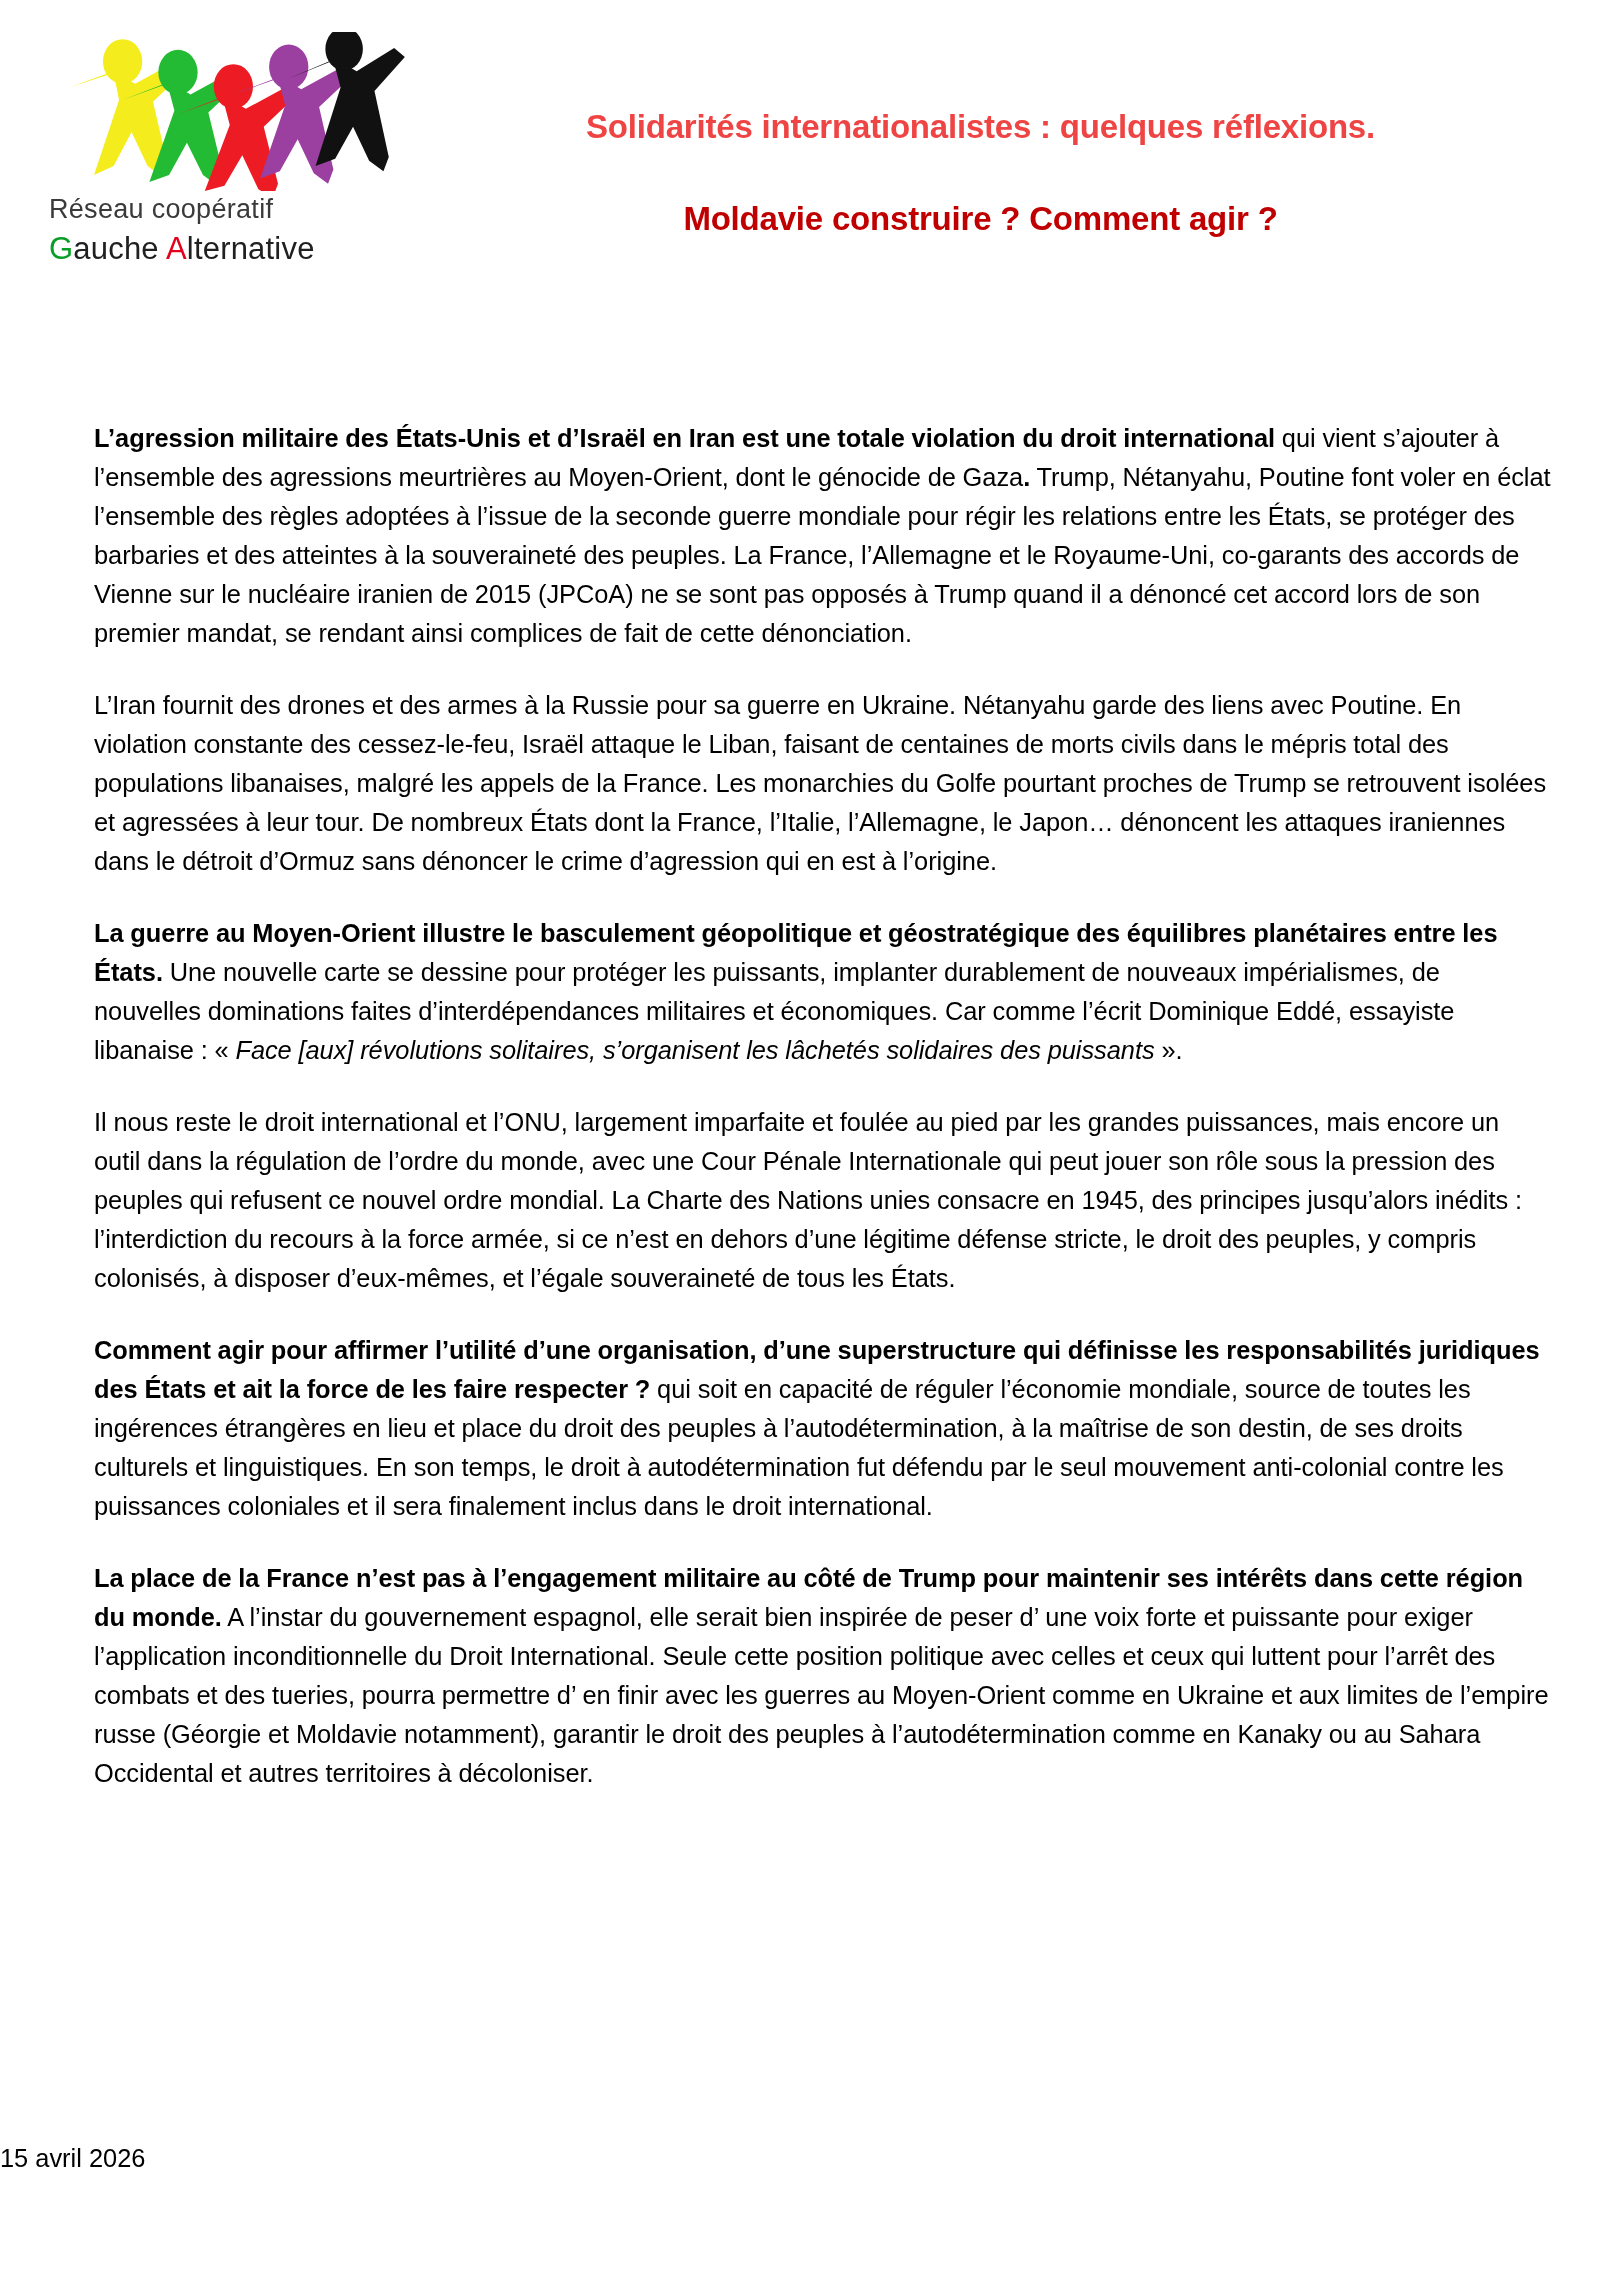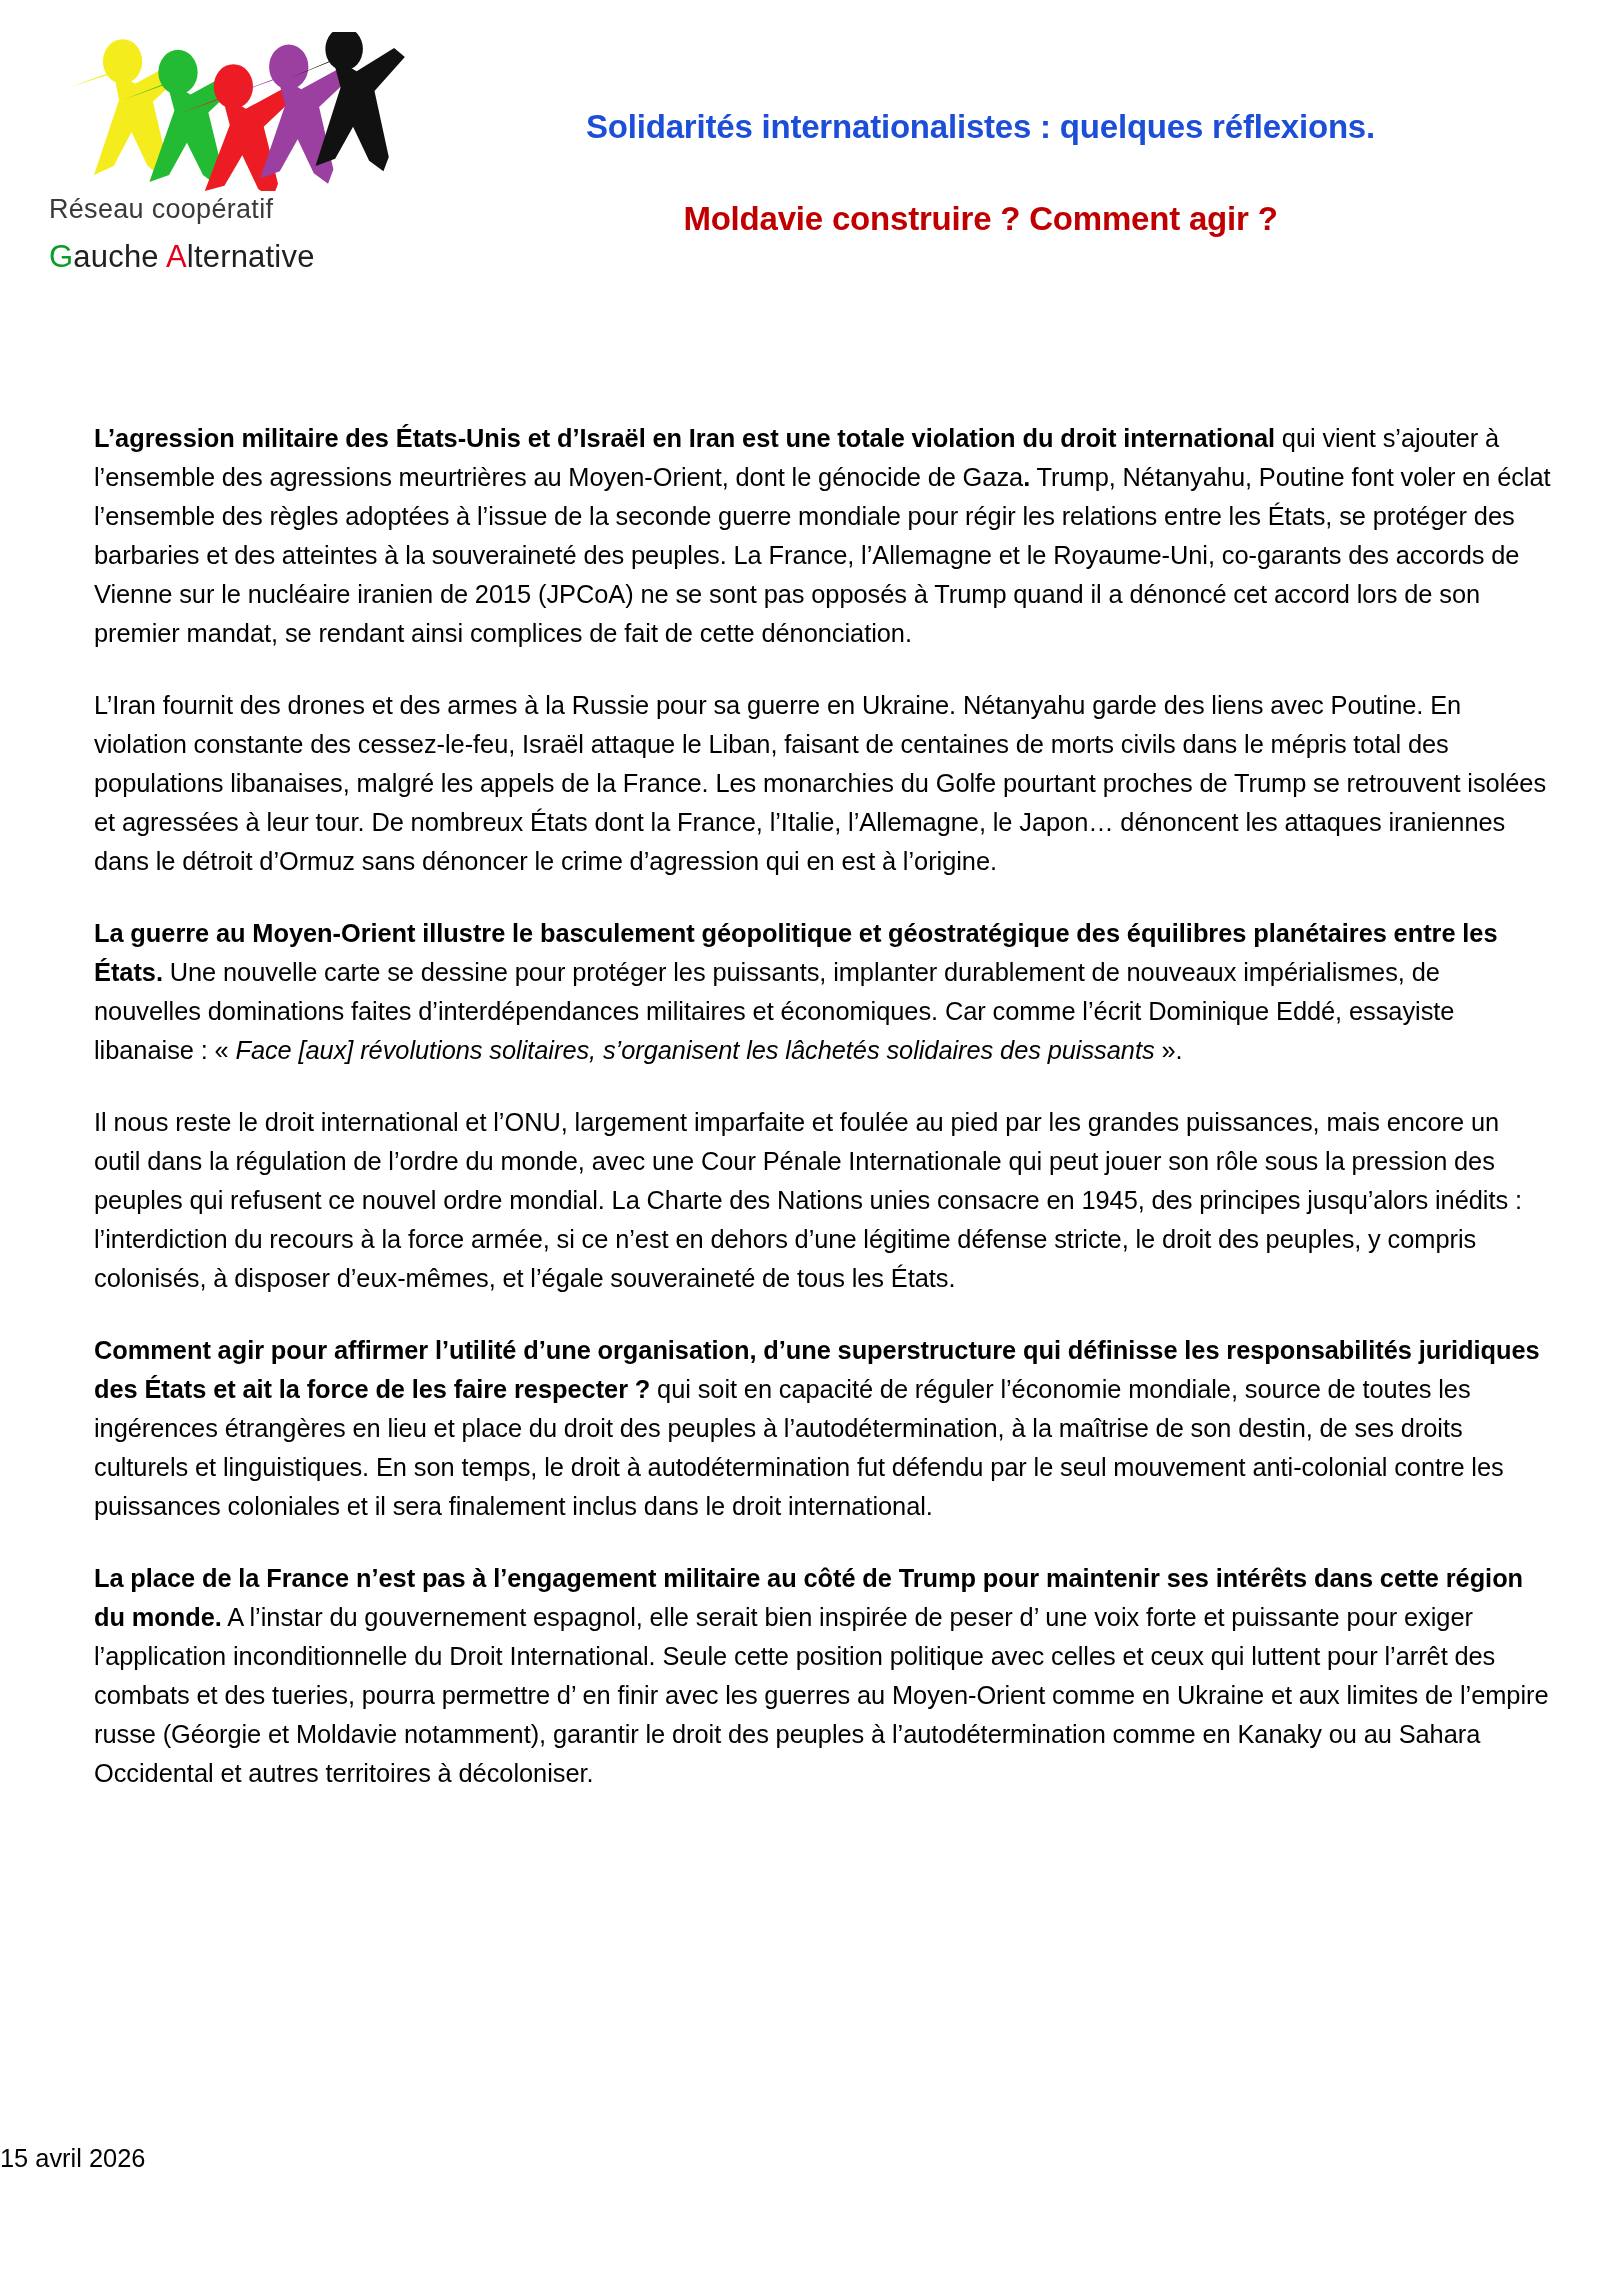--- a/index.html
+++ b/index.html
@@ -47,39 +47,39 @@
     letter-spacing: 0.3px;
     margin-top: 1.8px;
     line-height: 1.25;
     white-space: nowrap;
   }
   .logo-line2 {
     font-family: "Liberation Sans", sans-serif;
     font-size: 31px;
     color: #202020;
     letter-spacing: 0.2px;
-    margin-top: 11px;
+    margin-top: 3px;
     line-height: 1.2;
     white-space: nowrap;
   }
   .logo-line2 .g-green { color: #0a9e28; font-weight: 400; }
   .logo-line2 .a-red   { color: #e2001a; font-weight: 400; }
 
   .title-block {
     position: absolute;
     left: 385px;
     top: 106px;
     width: 1191px;
     text-align: center;
   }
   .doc-title {
     font-family: "Liberation Sans", sans-serif;
     font-weight: bold;
     font-size: 33px;
-    color: #1d4ed8;
+    color: #ef4444;
     line-height: 1.3;
     letter-spacing: -0.2px;
     white-space: nowrap;
   }
   .doc-subtitle {
     font-family: "Liberation Sans", sans-serif;
     font-weight: bold;
     font-size: 33px;
     color: #C00000;
     line-height: 1.3;

